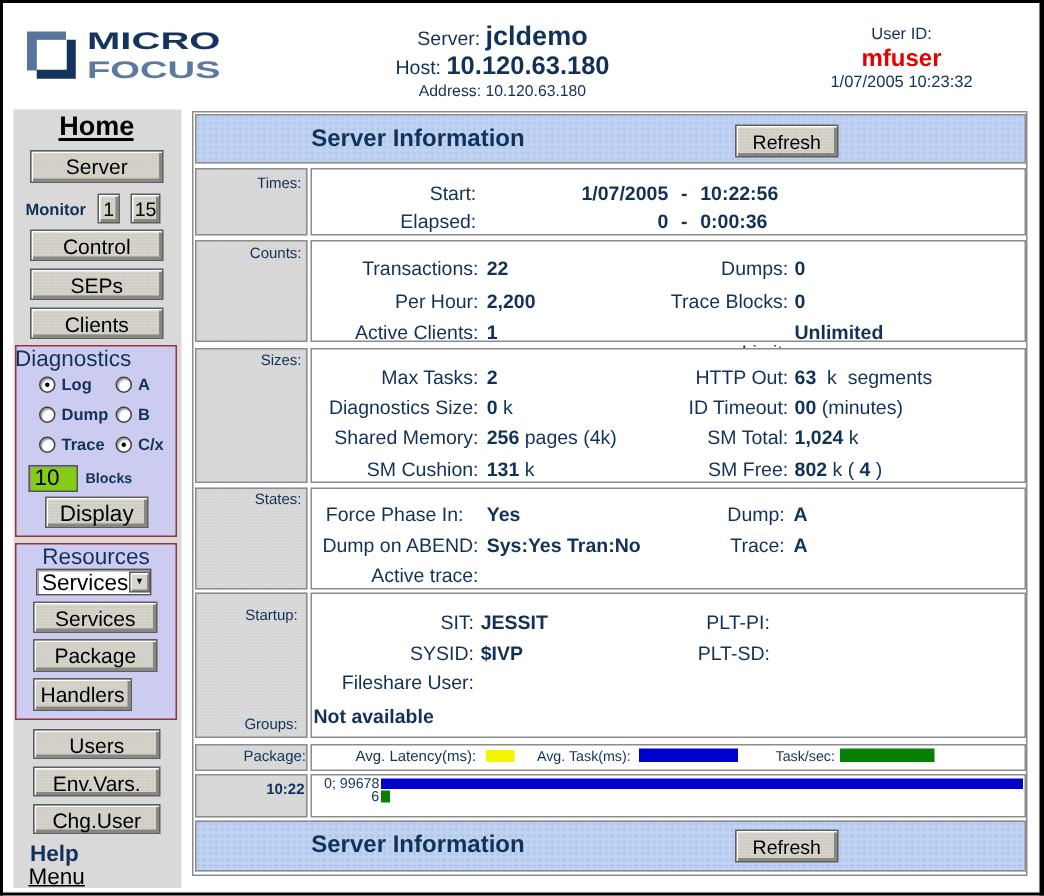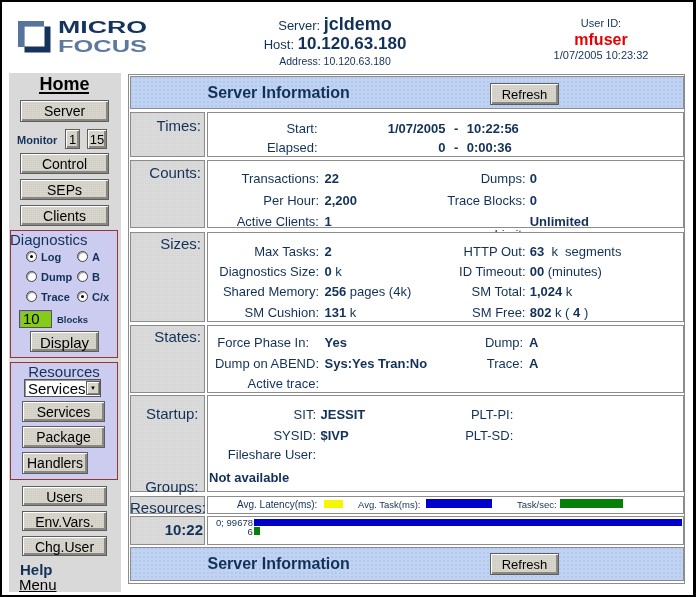--- a/index.html
+++ b/index.html
@@ -22,21 +22,21 @@
 .btn span { position:relative; top:2px; }
 .redbox { position:absolute; background:#ccccf1; border:1px solid #993333; }
 .radio { position:absolute; width:11px; height:11px; border-radius:50%; background:#fff; border:1px solid #404040; box-shadow:inset 1px 1px 1px #9a9a9a; }
 .radio.sel::after { content:""; position:absolute; left:2.7px; top:2.7px; width:3.6px; height:3.6px; border-radius:50%; background:#000; }
 .rlbl { position:absolute; font-size:11px; font-weight:bold; color:#123158; }
 
 .cell { position:absolute; border:1px solid #8c8c8c; }
 .glabel { background-color:#dbdbdb; background-image:radial-gradient(circle at 0.6px 0.6px, #d2d2d2 30%, rgba(0,0,0,0) 34%); background-size:2px 2px; }
 .content { background:#fff; }
 .bluebar { background-color:#c0d3f2;background-image:radial-gradient(circle at 1.2px 1.2px, #b2c8ec 30%, rgba(0,0,0,0) 32%);background-size:4px 4px; }
-.lab { position:absolute; font-size:15px; color:#123158; text-align:right; width:72px; }
+.lab { position:absolute; font-size:10px; color:#123158; text-align:right; width:72px; }
 .t13 { position:absolute; font-size:13px; color:#123158; white-space:nowrap; }
 .r13 { position:absolute; font-size:13px; color:#123158; text-align:right; white-space:nowrap; }
 .t10 { position:absolute; font-size:10px; font-weight:normal; color:#123158; white-space:nowrap; }
 .rbtn { position:absolute; background-color:#d8d5cd; background-image:radial-gradient(circle at 0.6px 0.6px, #ccc9c1 30%, rgba(0,0,0,0) 34%); background-size:2px 2px; border:1px solid #5e5e5e;
   box-shadow:inset 1px 1px 0 #ffffff, inset -2px -2px 0 #888880;
   color:#000; text-align:center; font-size:13px; }
 </style>
 </head>
 <body>
 <div id="page">
@@ -177,21 +177,21 @@
   <div class="t13 b" style="left:320.5px;top:406.7px">JESSIT</div>
   <div class="r13" style="left:207px;top:406.9px;width:306.3px">PLT-PI:</div>
   <div class="r13" style="left:207px;top:427.7px;width:109px">SYSID:</div>
   <div class="t13 b" style="left:320.5px;top:427.7px">$IVP</div>
   <div class="r13" style="left:207px;top:427.8px;width:306.3px">PLT-SD:</div>
   <div class="r13" style="left:207px;top:446.7px;width:109px">Fileshare User:</div>
   <div class="t13 b" style="left:209px;top:469.7px">Not available</div>
 
   <div class="cell glabel" style="left:130px;top:496px;width:75px;height:18px"></div>
   <div class="cell content" style="left:207px;top:496px;width:477px;height:18px"></div>
-  <div class="lab" style="left:130px;top:499.2px;width:74px">Resources:</div>
+  <div class="lab" style="left:130px;top:499.2px;width:74px">Package:</div>
   <div class="t10" style="left:237px;top:498.5px">Avg. Latency(ms):</div>
   <div class="abs" style="left:324px;top:500px;width:19px;height:8px;background:#f6f600"></div>
   <div class="t10" style="left:358px;top:498.5px;font-size:9.5px">Avg. Task(ms):</div>
   <div class="abs" style="left:426px;top:499px;width:66px;height:9px;background:#0000cc"></div>
   <div class="t10" style="left:517px;top:498.5px;font-size:9.5px">Task/sec:</div>
   <div class="abs" style="left:560px;top:499px;width:63px;height:9px;background:#068006"></div>
 
   <div class="cell glabel" style="left:130px;top:516px;width:75px;height:29px"></div>
   <div class="cell content" style="left:207px;top:516px;width:477px;height:29px"></div>
   <div class="lab b" style="left:130px;top:521.2px;width:73px">10:22</div>

